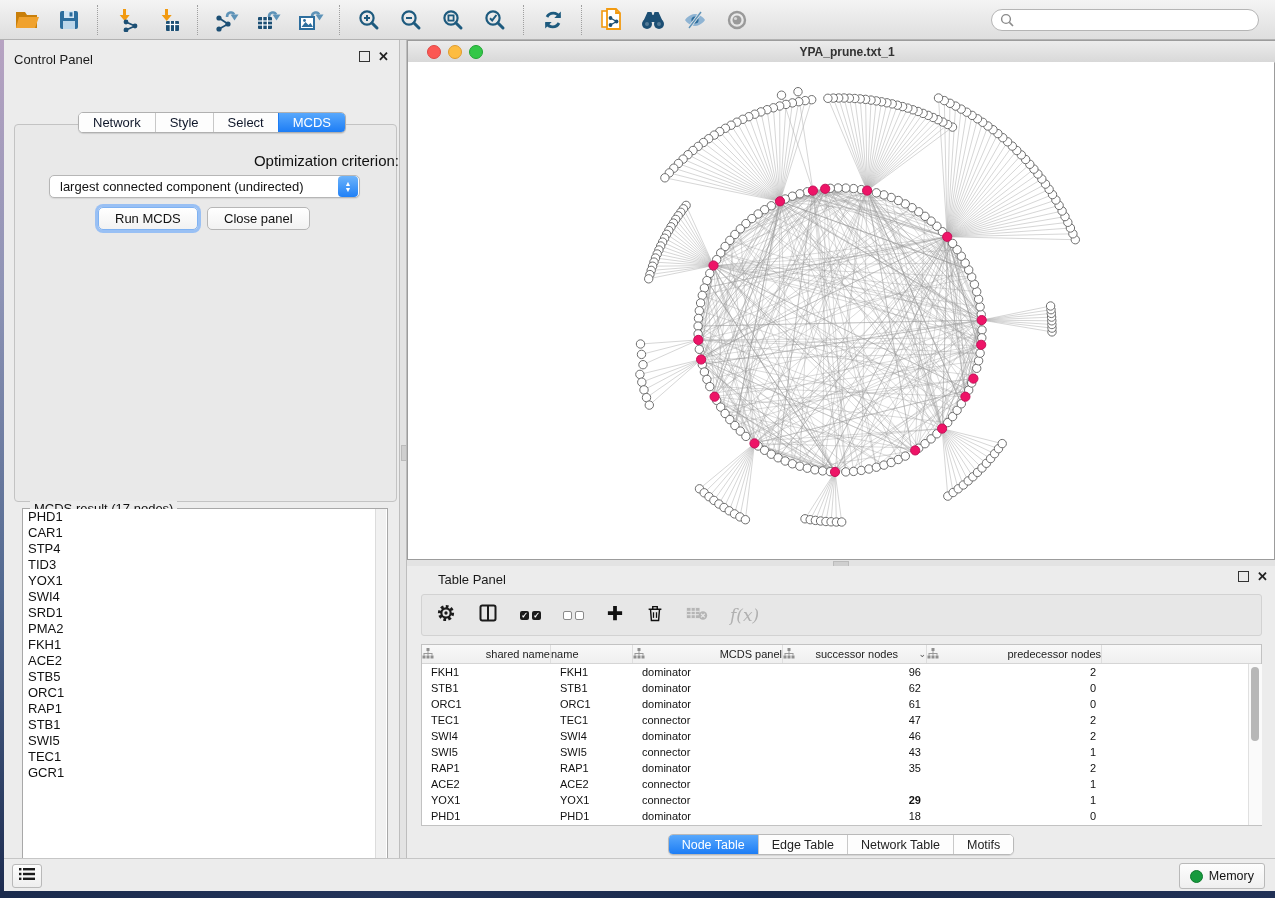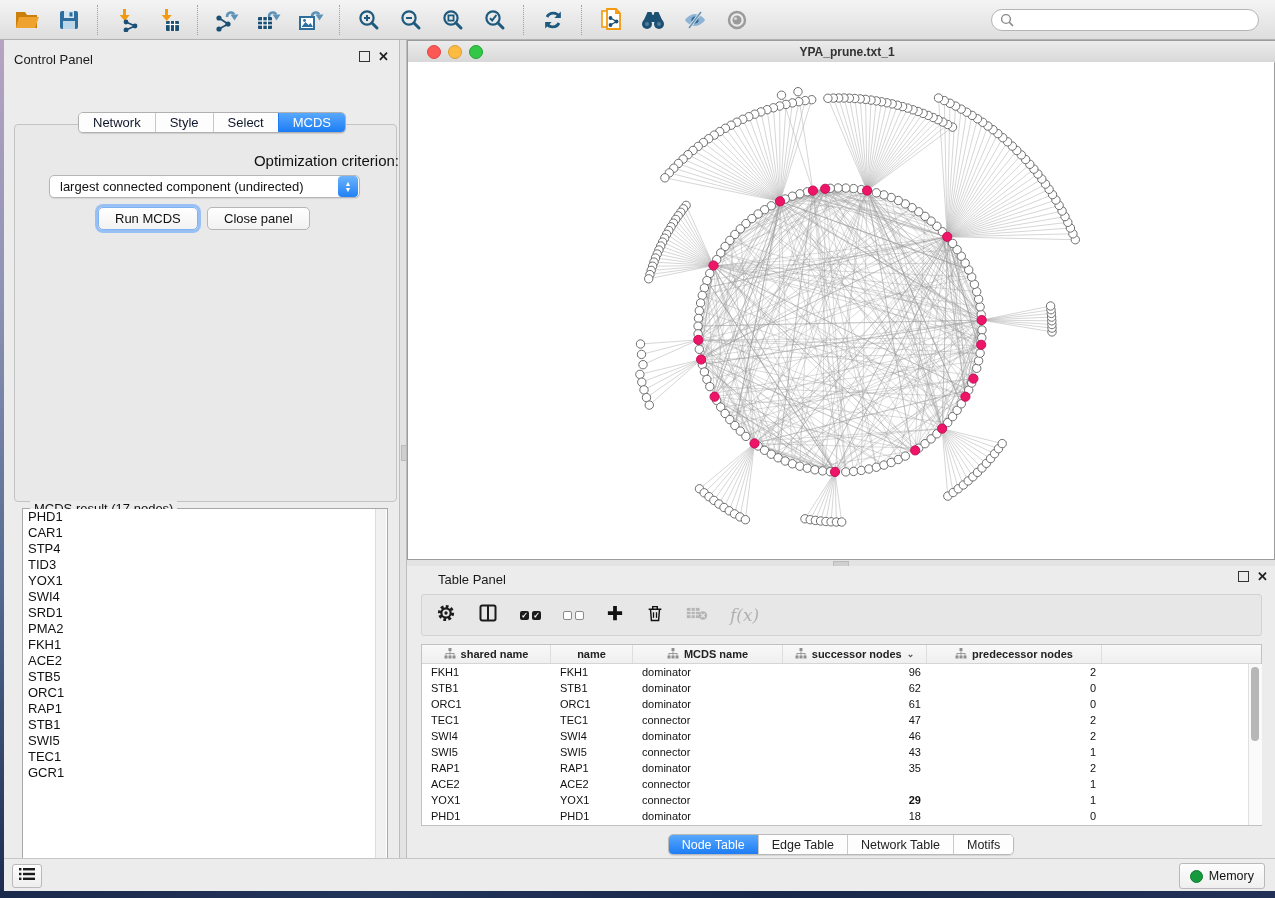--- a/index.html
+++ b/index.html
@@ -66,22 +66,22 @@
   .tl{width:12px;height:12px;border-radius:50%;margin-left:7px;}
   #net-title{position:absolute;left:0;right:0;text-align:center;font-size:12px;font-weight:bold;color:#333;}
   #net-canvas{left:0;top:21px;width:866px;height:497px;background:#fff;}
   
   #table-panel{left:407px;top:566px;width:868px;height:292px;background:#ececec;}
   #tp-toolbar{left:14px;top:28px;width:841px;height:42px;background:#e7e7e7;border:1px solid #d2d2d2;
     border-radius:3px;display:flex;align-items:center;padding-left:14px;box-sizing:border-box;gap:22px;}
   .fx{font-family:"DejaVu Serif",serif;font-style:italic;font-size:17px;color:#b0b0b0;}
   #grid{left:14px;top:78px;width:841px;height:182px;background:#fff;border:1px solid #c2c2c2;box-sizing:border-box;}
   #ghead{display:flex;height:18px;background:linear-gradient(#f8f8f8,#efefef);border-bottom:1px solid #d5d5d5;}
-  .hcell{display:flex;align-items:center;justify-content:center;gap:5px;font-size:11px;color:#222;
-    border-right:1px solid #dedede;box-sizing:border-box;font-weight:bold;}
+  .hcell{display:flex;align-items:center;justify-content:space-between;gap:5px;font-size:11px;color:#222;
+    border-right:1px solid #dedede;box-sizing:border-box;}
   .hcell svg{flex:none;}
   .sort-ind{font-size:9px;color:#555;}
   .trow{display:flex;height:16px;}
   .tcell{font-size:11px;color:#111;box-sizing:border-box;padding-top:2px;white-space:nowrap;overflow:hidden;}
   .cl{padding-left:9px;text-align:left;}
   .cr{padding-right:6px;text-align:right;}
   #grid-scroll{position:absolute;left:826px;top:19px;width:13px;height:161px;background:#fafafa;border-left:1px solid #e0e0e0;}
   #grid-thumb{position:absolute;left:2px;top:3px;width:8px;height:74px;background:#b7b7b7;border-radius:4px;}
   #bottom-tabs{left:0;top:268px;width:868px;display:flex;justify-content:center;}
   .btab-group{display:flex;border:1px solid #b9b9b9;border-radius:5px;overflow:hidden;background:#fff;
@@ -1284,21 +1284,21 @@
               <g fill="#8f8f8f">
                 <rect x="4.5" y="0" width="3" height="3"></rect>
                 <rect x="0.5" y="7.5" width="3" height="3"></rect>
                 <rect x="4.5" y="7.5" width="3" height="3"></rect>
                 <rect x="8.5" y="7.5" width="3" height="3"></rect>
                 <path d="M5.6 3h.8v2H5.6z"></path>
                 <path d="M1.6 5h8.8v.9H1.6z"></path>
                 <path d="M1.6 5.4h.8v2.2h-.8zM5.6 5.4h.8v2.2h-.8zM9.6 5.4h.8v2.2h-.8z"></path>
               </g>
             </svg></span>
-          <span>MCDS name</span>
+          <span>MCDS panel</span>
         </div>
         <div class="hcell" style="width: 144px;">
           <span><svg width="12" height="11" viewBox="0 0 12 11">
               <g fill="#8f8f8f">
                 <rect x="4.5" y="0" width="3" height="3"></rect>
                 <rect x="0.5" y="7.5" width="3" height="3"></rect>
                 <rect x="4.5" y="7.5" width="3" height="3"></rect>
                 <rect x="8.5" y="7.5" width="3" height="3"></rect>
                 <path d="M5.6 3h.8v2H5.6z"></path>
                 <path d="M1.6 5h8.8v.9H1.6z"></path>

